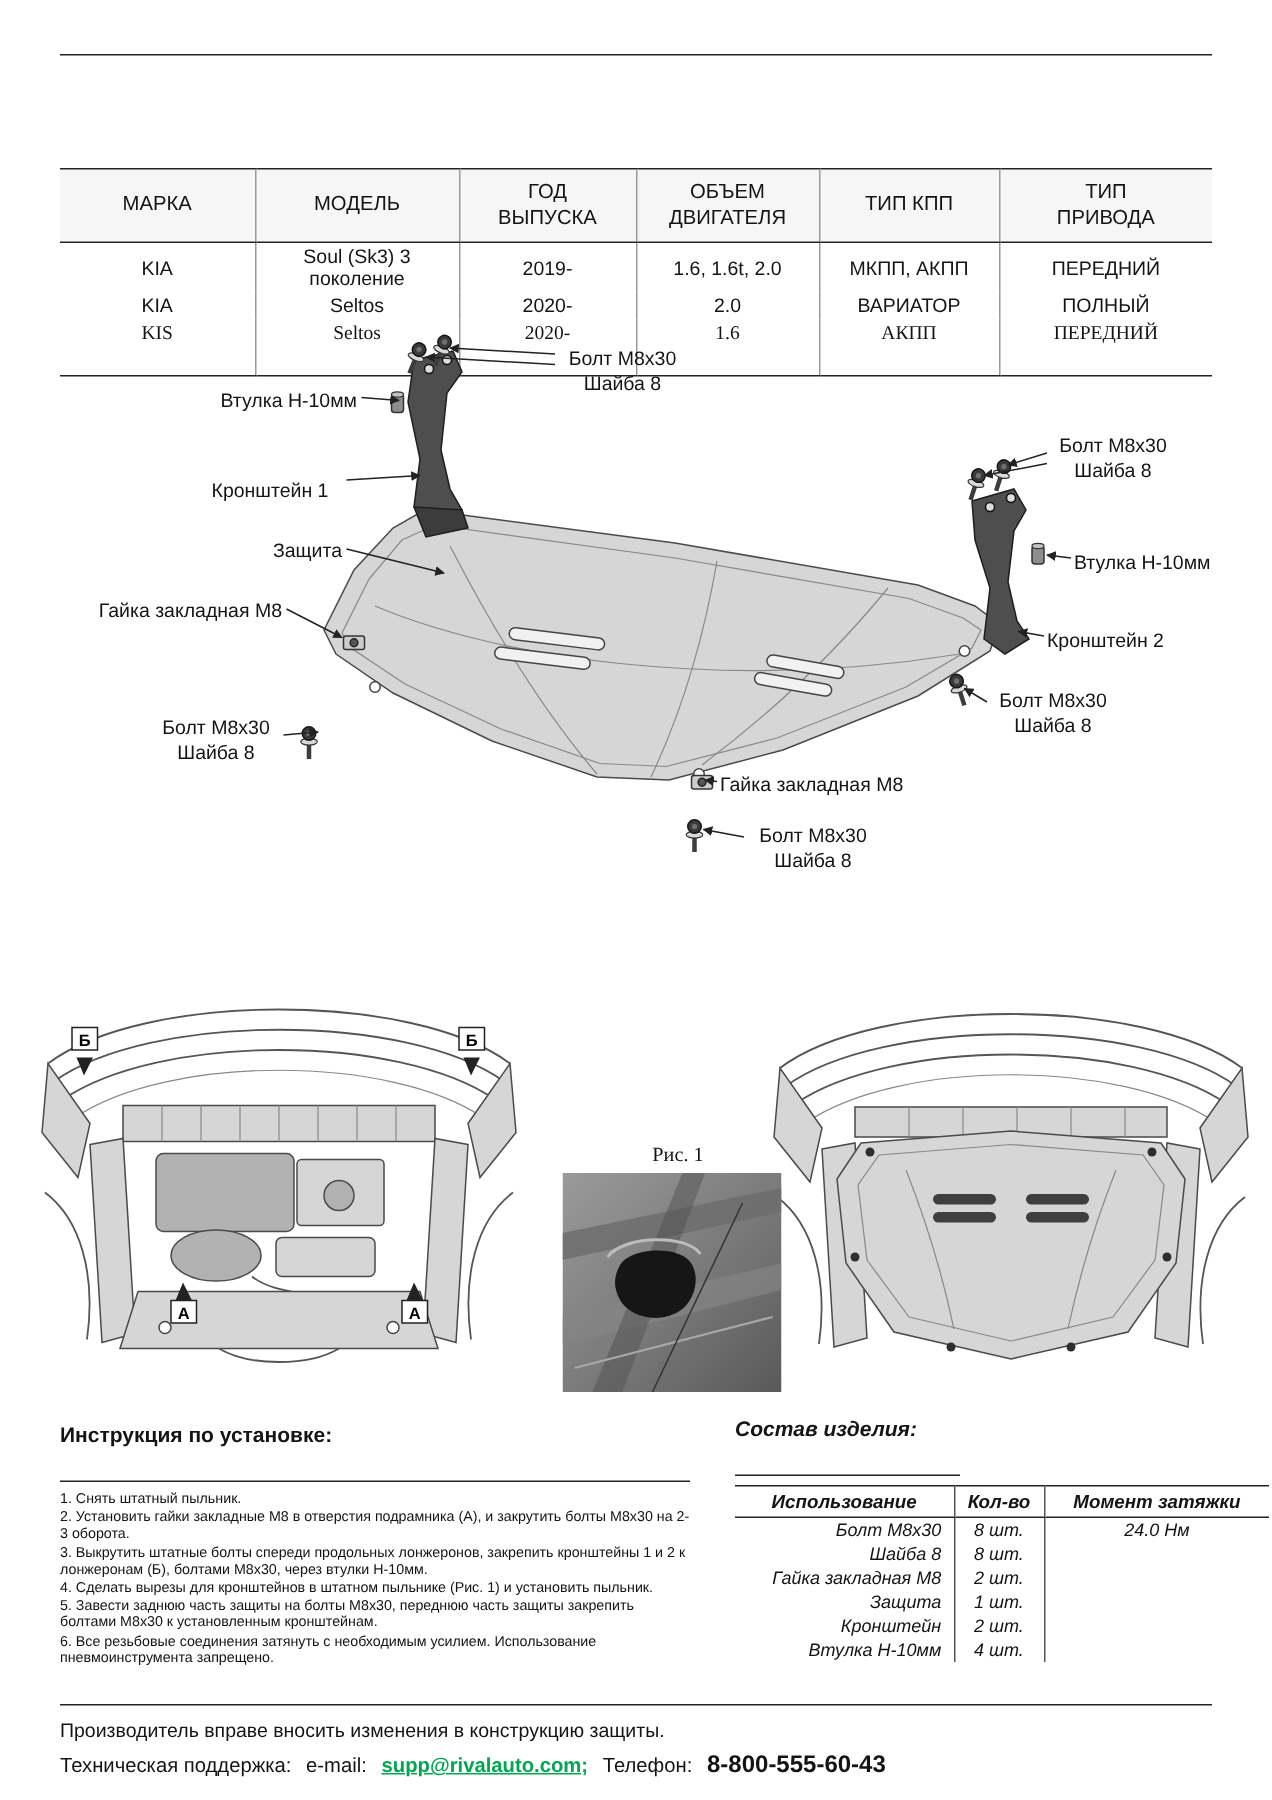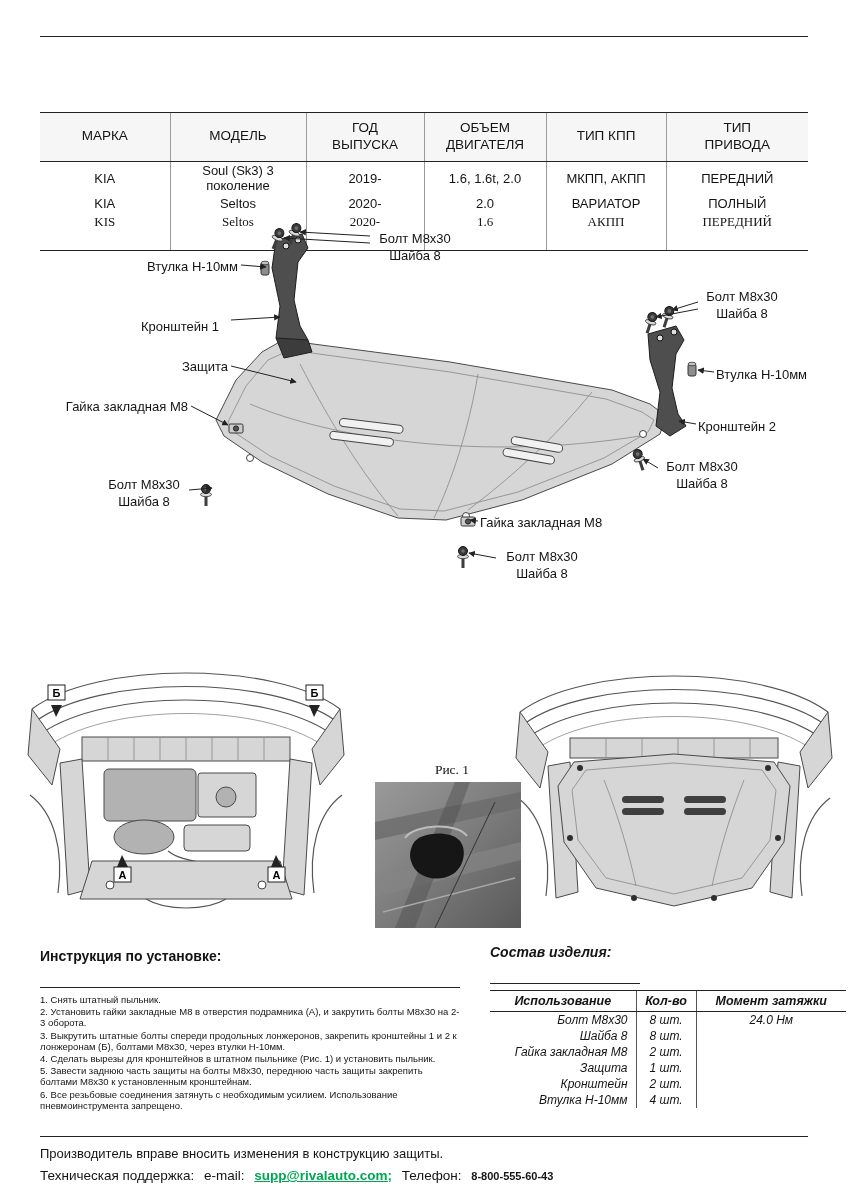--- a/index.html
+++ b/index.html
@@ -58,21 +58,21 @@
                      border-top:1.4px solid #222; border-bottom:1.4px solid #222; }
   .ptable td { font-size:12px; padding:1px 2px; }
   .ptable td:first-child { text-align:right; padding-right:8px; }
   .ptable td:nth-child(2), .ptable td:nth-child(3) { text-align:center; }
 
   
   .footer-notice { position:absolute; left:40px; top:1146px; font-size:13px; }
   .footer-support { position:absolute; left:40px; top:1168px; font-size:13.5px; }
   .footer-support span { margin-right:6px; }
   .email { color:#00a651; font-weight:bold; text-decoration:underline; margin-right:6px; cursor:pointer; }
-  .phone { font-weight:bold; font-size:11px; }
+  .phone { font-weight:bold; font-size:16px; }
 </style>
 </head>
 <body>
 
 <div class="page">
 
   <div class="rule" style="top:36px;"></div>
 
 
   <table class="vtable">

